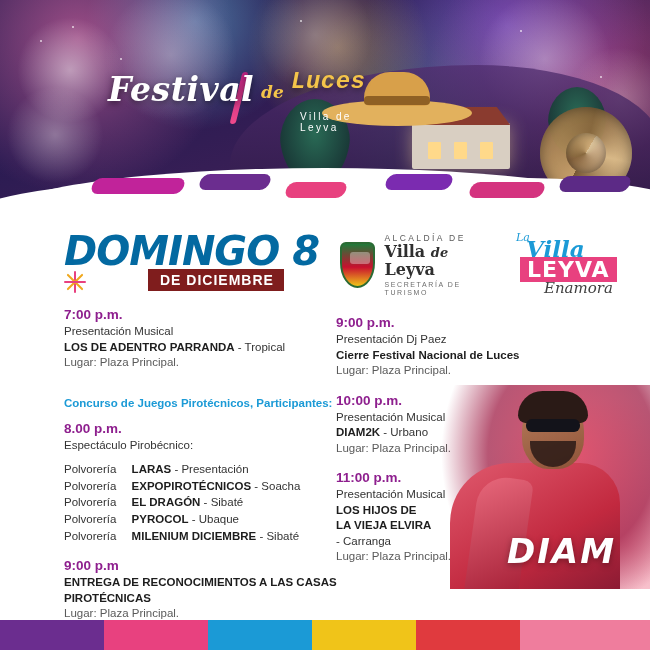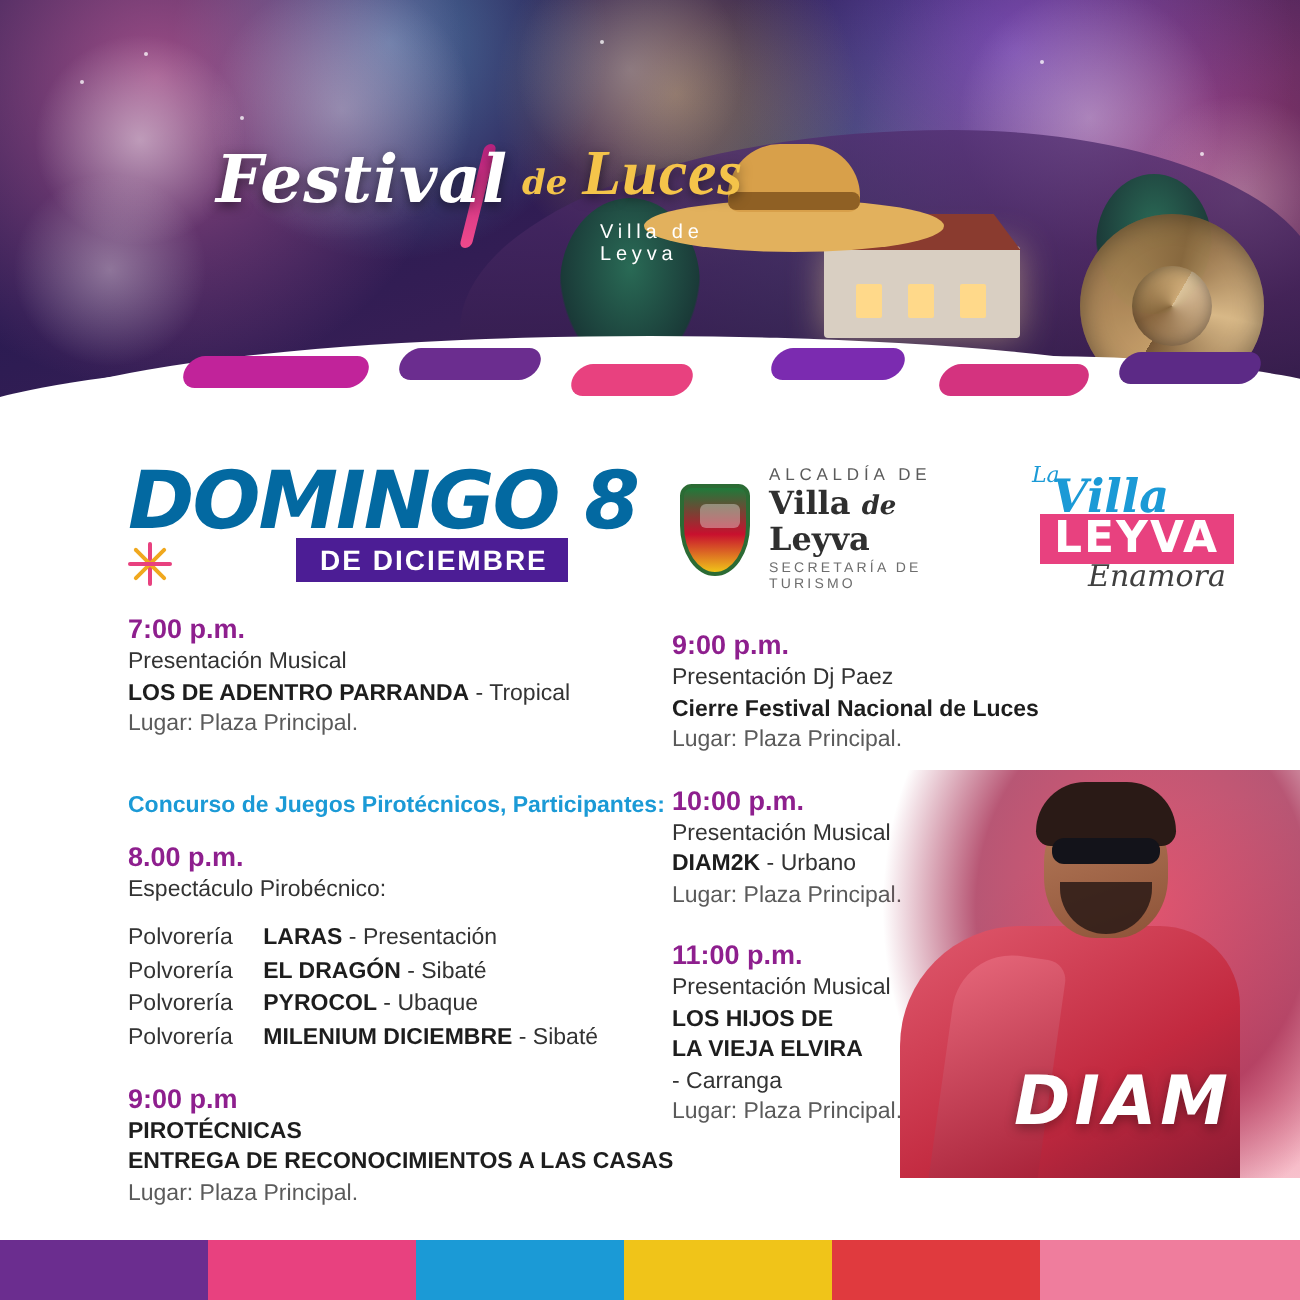--- a/index.html
+++ b/index.html
@@ -85,22 +85,22 @@
     font-size:33px; color:#ffffff; letter-spacing:.5px;
     text-shadow:0 2px 6px rgba(0,0,0,.5);
   }
   .logo .de {
     position:absolute; left:153px; top:16px;
     font-family:"DejaVu Serif", serif; font-style:italic; font-weight:700;
     font-size:17px; color:#f4c44a;
   }
   .logo .luces {
     position:absolute; left:183px; top:2px;
-    font-family:Liberation Serif, serif; font-weight:700; font-style:italic;
-    font-size:32px; color:#f4c44a; letter-spacing:.5px;
+    font-family:Liberation Mono, monospace; font-weight:700; font-style:italic;
+    font-size:24px; color:#f4c44a; letter-spacing:.5px;
     text-shadow:0 2px 6px rgba(0,0,0,.5);
   }
   .logo .sub {
     position:absolute; left:192px; top:45px;
     font-size:10px; color:#ffffff; letter-spacing:2.4px;
   }
   .logo .swoosh {
     position:absolute; left:128px; top:6px; width:6px; height:52px;
     background:linear-gradient(180deg,#b8237f,#f04a8c); transform:skewX(-14deg);
     border-radius:3px;
@@ -126,21 +126,21 @@
   .content { position:absolute; left:0; top:215px; width:650px; height:405px; background:#fff; }
 
   .domingo {
     position:absolute; left:64px; top:16px;
     font-family:"DejaVu Sans", sans-serif; font-weight:700; font-style:italic;
     font-size:40px; line-height:40px; color:#0369a1;
     letter-spacing:-1px;
   }
   .diciembre-wrap { position:absolute; left:148px; top:54px; }
   .diciembre {
-    display:inline-block; background:#4c1d95; color:#ffffff;
+    display:inline-block; background:#7f1d1d; color:#ffffff;
     font-weight:700; font-size:14px; letter-spacing:1px;
     padding:3px 10px 3px 12px;
   }
   .star { position:absolute; left:64px; top:56px; width:22px; height:22px; }
   .star:before, .star:after {
     content:""; position:absolute; left:10px; top:0; width:2px; height:22px;
     background:#e8417f; border-radius:1px;
   }
   .star:after { transform:rotate(90deg); }
   .star i { position:absolute; left:10px; top:0; width:2px; height:22px; background:#f0a81e; border-radius:1px; display:block; }
@@ -330,35 +330,38 @@
       <div class="concurso">Concurso de Juegos Pirotécnicos, Participantes:</div>
 
       <div class="block">
         <div class="time">8.00 p.m.</div>
         <div class="line">Espectáculo Pirobécnico:</div>
         <div class="pyro-list">
           <div>
             <span>Polvorería </span><b>LARAS</b><span> - Presentación</span>
           </div>
           <div>
+            <span>Polvorería </span><b>EXPOPIROTÉCNICOS</b><span> - Soacha</span>
+          </div>
+          <div>
             <span>Polvorería </span><b>EL DRAGÓN</b><span> - Sibaté</span>
           </div>
           <div>
             <span>Polvorería </span><b>PYROCOL</b><span> - Ubaque</span>
           </div>
           <div>
             <span>Polvorería </span><b>MILENIUM DICIEMBRE</b><span> - Sibaté</span>
           </div>
         </div>
       </div>
 
       <div class="block">
         <div class="time">9:00 p.m</div>
+        <div class="line caps">ENTREGA DE RECONOCIMIENTOS A LAS CASAS</div>
         <div class="line caps">PIROTÉCNICAS</div>
-        <div class="line caps">ENTREGA DE RECONOCIMIENTOS A LAS CASAS</div>
         <div class="line muted">Lugar: Plaza Principal.</div>
       </div>
     </div>
 
     <div class="col col-right">
 
       <div class="block">
         <div class="time">9:00 p.m.</div>
         <div class="line">Presentación Dj Paez</div>
         <div class="line">

